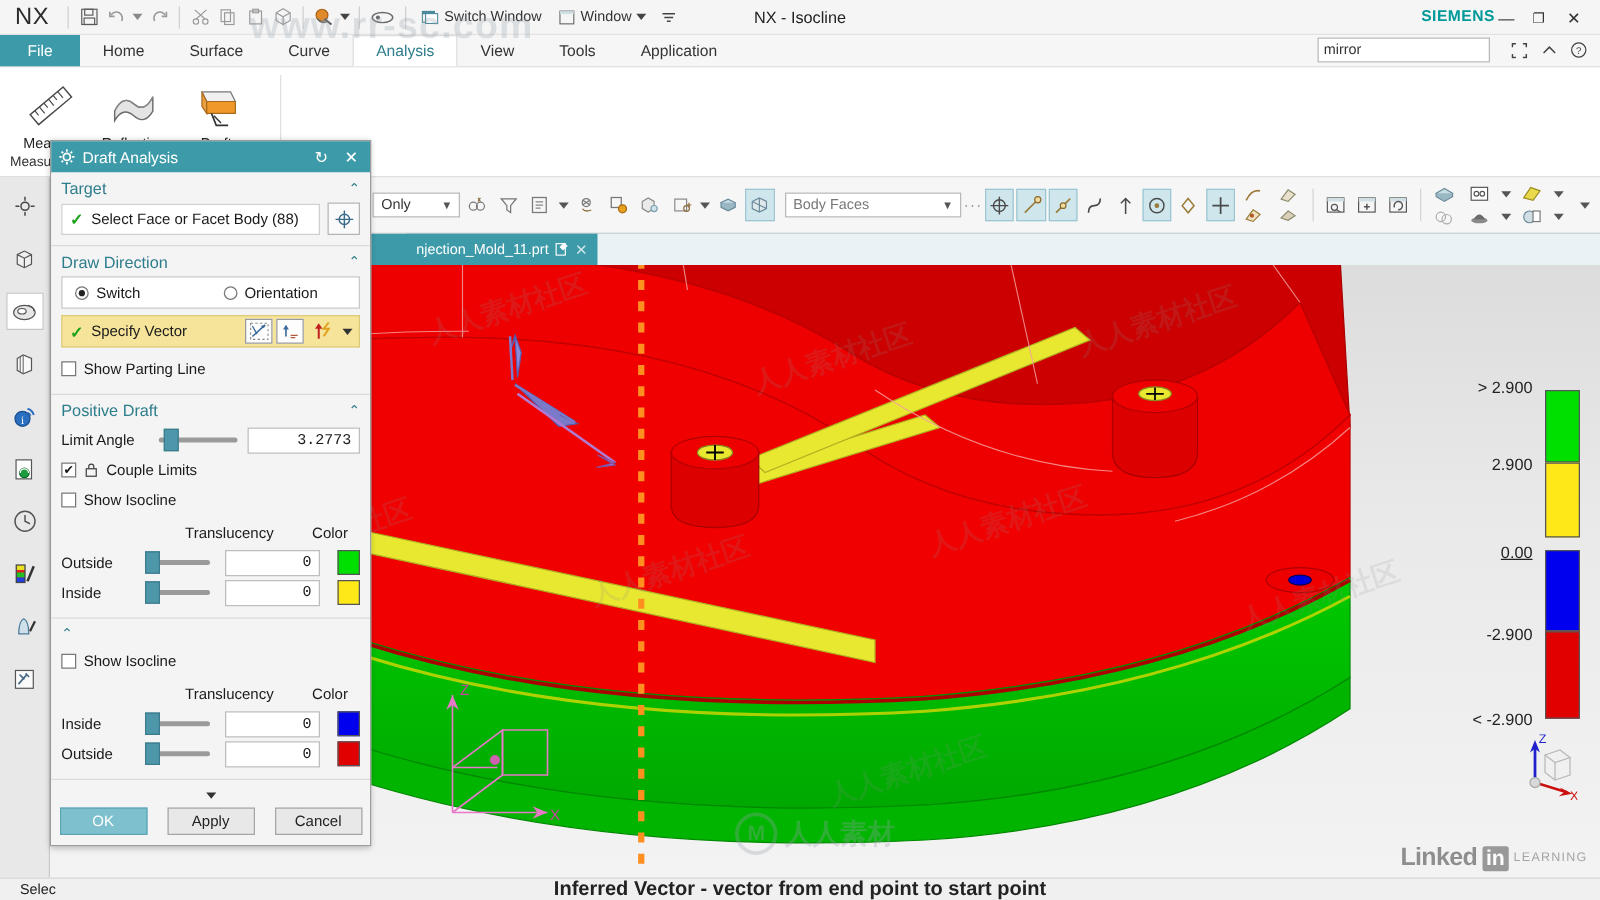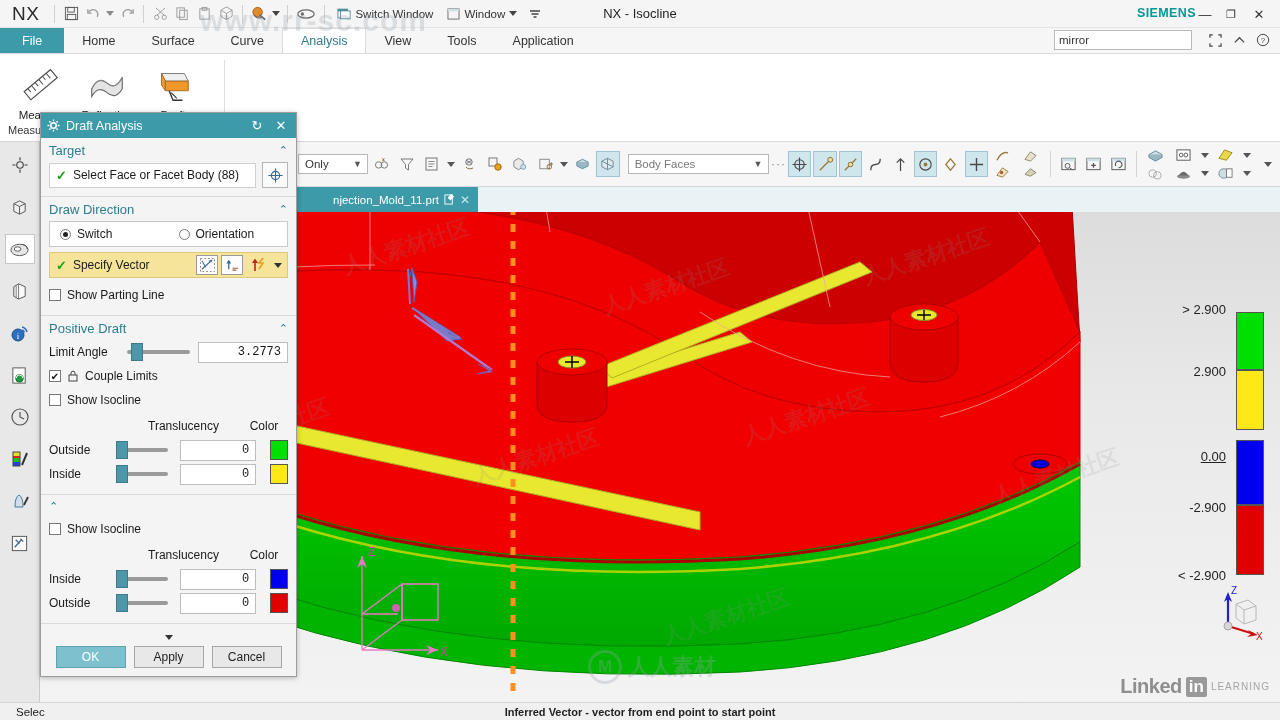--- a/index.html
+++ b/index.html
@@ -114,21 +114,21 @@
   .lil .inbox { background:#7c7c7c; color:#fff; font-size:17px; font-weight:bold;
      padding:0 3px; border-radius:2px;}
   .lil .lrn { font-size:10px; color:#8a8a8a; letter-spacing:1px;}
 
   
   .status { position:absolute; left:0; right:0; bottom:0; height:18px;
      background:#f0f0f0; border-top:1px solid #d5d5d5; display:flex;
      align-items:center; font-size:11.5px; color:#222; }
   .status .left { padding-left:16px;text-align:right; }
   .status .center { position:absolute; left:0; right:0; text-align:center;
-     font-weight:bold; font-size:11px; }
+     font-weight:bold; font-size:16px; }
 
   
   .dlg { position:absolute; left:40px; top:112px; width:257px;
      background:#f4f4f4; border:1px solid #9c9c9c;
      box-shadow:0 1px 5px rgba(0,0,0,.25); }
   .dlg-title { height:25px; background:#3d9aa8; color:#fff; display:flex;
      align-items:center; padding:0 6px; font-size:12.5px; gap:6px;}
   .dlg-title .t { flex:1; }
   .dlg-title .a { width:18px;text-align:center; font-size:13px; }
   .dlg-body { background:#f4f4f4; }
@@ -164,21 +164,21 @@
   .slider .knob { position:absolute; width:12px; height:18px; background:#4e97aa;
      border:1px solid #3c7b8c; }
   .numbox { height:21px; background:#fff; border:1px solid #bdbdbd;
      text-align:right; padding:2px 6px 0 0; font-size:12px;
      font-family:"Liberation Mono", monospace; }
   .swatch { width:22px; height:20px; border:1px solid #555; }
   .lbl-sm { font-size:12px; color:#1a1a1a; }
   .hdr-sm { font-size:12px; color:#1a1a1a; }
   .dlg-foot { background:#f4f4f4; padding:4px 0 8px; }
   .expander { text-align:center; color:#333; font-size:11px; padding:2px 0 4px; }
-  .btns { display:flex; justify-content:center; gap:8px; }
+  .btns { display:flex; justify-content:center; gap:16px; }
   .btn { min-width:70px; height:22px; border:1px solid #a6a6a6; background:#e8e8e8;
      font-size:12px; display:flex;align-items:center;justify-content:center; color:#222;}
   .btn.ok { background:#7ec0ce; border-color:#5fa4b4; color:#fff; }
 
   
   .wm { position:absolute; pointer-events:none; }
   .wm1 { left:200px; top:4px; font-size:30px; font-weight:bold;
      color:rgba(150,160,170,.28); letter-spacing:1px; }
   .wm-cn { position:absolute; color:rgba(140,140,140,.16); font-size:22px;
      font-weight:bold; transform:rotate(-18deg); pointer-events:none;}
@@ -777,21 +777,21 @@
       <text x="100" y="114" font-size="12" fill="#d040a0" font-family="Liberation Sans">X</text>
     </svg>
 
     <div class="legend">
       <div class="lg-seg" style="top:0; height:58px; background:#00e000;"></div>
       <div class="lg-seg" style="top:58px; height:60px; background:#ffe818;"></div>
       <div class="lg-seg" style="top:128px; height:65px; background:#0000ee;"></div>
       <div class="lg-seg" style="top:193px; height:70px; background:#e00000;"></div>
       <div class="lg-lbl" style="top:-10px;">&gt; 2.900</div>
       <div class="lg-lbl" style="top:52px;">2.900</div>
-      <div class="lg-lbl" style="top:137px;text-decoration:underline;">0.00</div>
+      <div class="lg-lbl" style="top:122px;text-decoration:underline;">0.00</div>
       <div class="lg-lbl" style="top:188px;">-2.900</div>
       <div class="lg-lbl" style="top:256px;">&lt; -2.900</div>
     </div>
 
     <svg class="triad" viewBox="0 0 60 60">
       <g fill="none" stroke="#b8b8b8" stroke-width="1">
         <path d="M34 22 L46 18 L54 24 L42 28 Z"></path>
           <path d="M34 22 L34 36 L42 42 L42 28"></path>
         <path d="M42 42 L54 38 L54 24"></path>
       </g>

